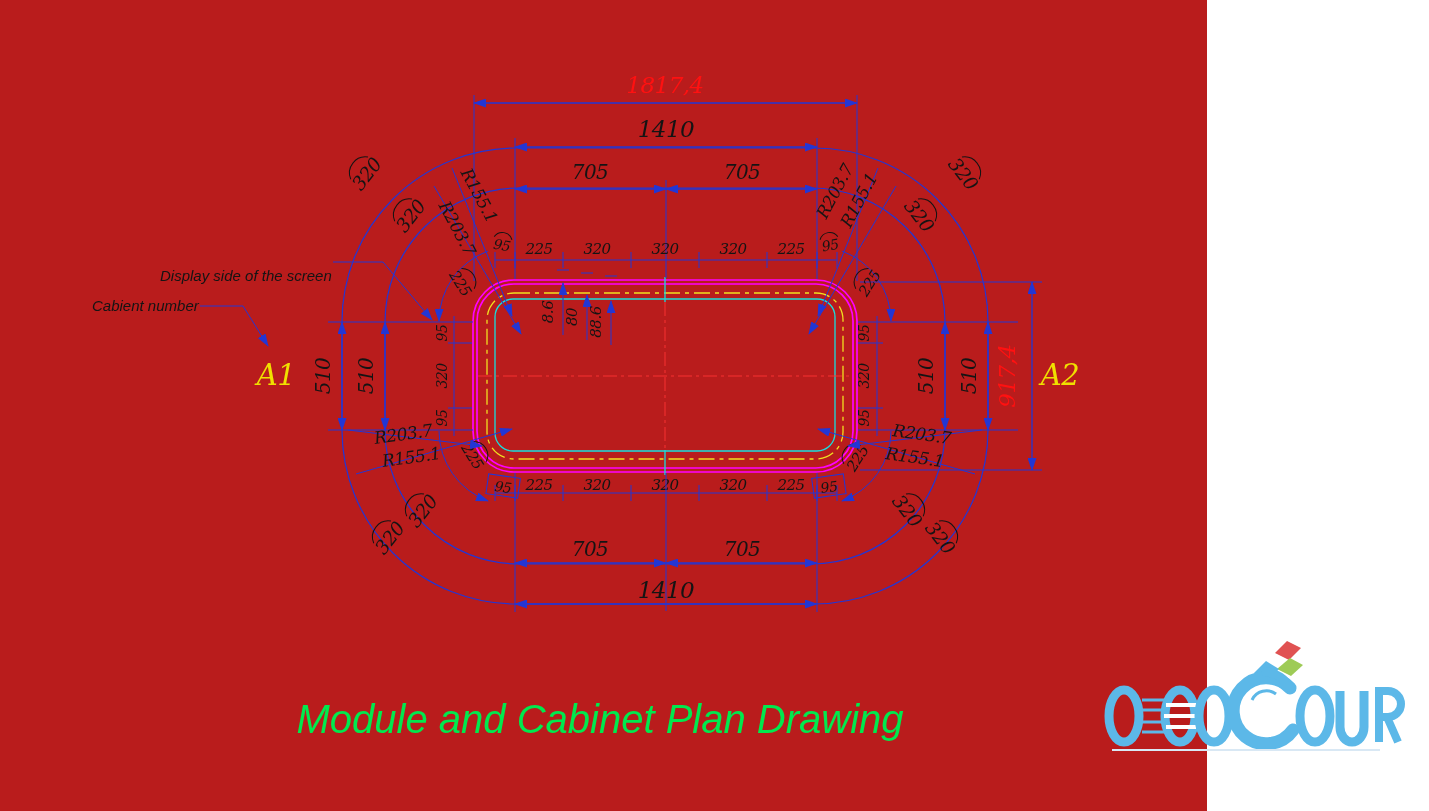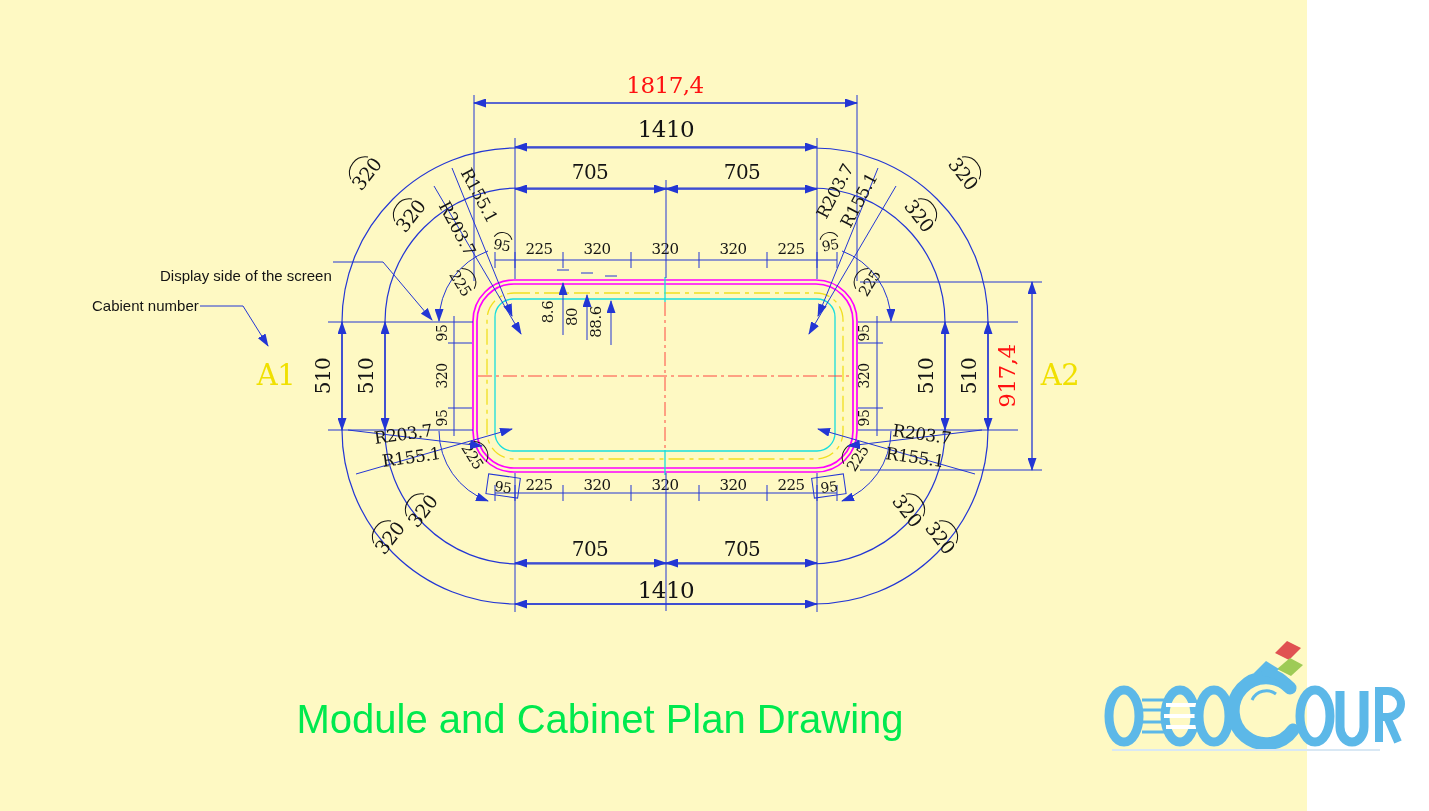--- a/index.html
+++ b/index.html
@@ -1,16 +1,16 @@
 <!DOCTYPE html>
 <html><head>
 <meta charset="utf-8">
 <style>
   html,body{margin:0;padding:0;background:#ffffff;width:1429px;height:811px;overflow:hidden;}
-  .stage{position:relative;width:1307px;height:811px;background:#fef9c3;}
+  .stage{position:relative;width:1207px;height:811px;background:#b91c1c;font-style:italic;}
   svg{position:absolute;left:0;top:0;}
   .dim{stroke:#2336d4;stroke-width:1;fill:none;}
   .dim2{stroke:#2336d4;stroke-width:1.3;fill:none;}
   .oval{stroke:#2336d4;stroke-width:1.2;fill:none;}
   .mag{stroke:#ff00ff;stroke-width:1.7;fill:none;}
   .yel{stroke:#f0df20;stroke-width:1.3;fill:none;stroke-dasharray:16 5 4 5;}
   .cya{stroke:#18dede;stroke-width:1.3;fill:none;}
   .redc{stroke:#ff3333;stroke-width:0.9;fill:none;stroke-dasharray:14 4 3 4;}
   text{font-family:"DejaVu Serif",serif;fill:#141414;letter-spacing:-0.5px;}
   .t15{font-size:15px;} .t14{font-size:14px;} .t20{font-size:20px;} .t23{font-size:23px;}

